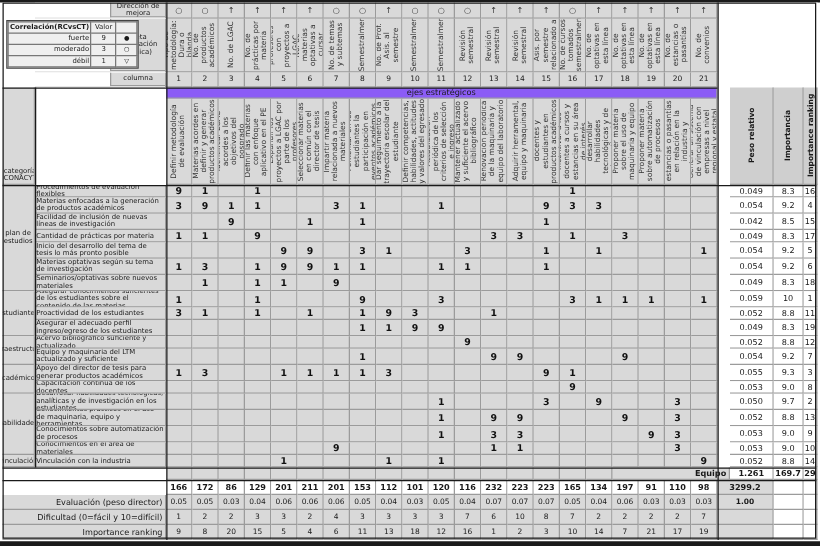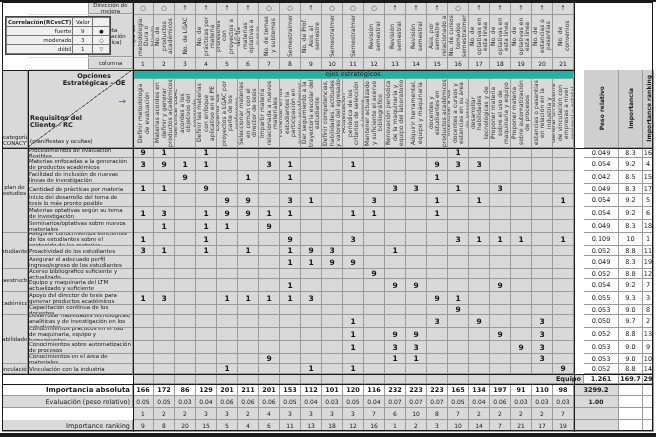--- a/index.html
+++ b/index.html
@@ -25,21 +25,21 @@
   .meta .rot,.oe .rot{font-size:6px;line-height:6.5px;color:#333;max-height:100%;}
   .sval{background:#fff;font-size:6.5px;}
   .hdr-right{background:#cfcfcf;}
   .hdr-right .rot{font-size:6px;font-weight:bold;}
   .hlabel-cell{background:#fff;position:relative;border-right:1px solid #9b9b9b;border-bottom:1px solid #e0e0e0;box-sizing:border-box;overflow:hidden;}
   .hlabel{position:absolute;left:60px;right:0;top:0;bottom:0;background:#d9d9d9;border-left:1px solid #9b9b9b;border-bottom:1px solid #9b9b9b;
           display:flex;align-items:center;justify-content:center;text-align:center;font-size:5.5px;line-height:6px;box-sizing:border-box;}
   .c-dir-label{grid-row:1;grid-column:2;}
   .c-meta-label{grid-row:2;grid-column:2;}
   .c-col-label{grid-row:3;grid-column:2;}
-  .c-ejes{grid-row:4;grid-column:3/24;font-size:6.5px;background:#14b8a6;}
+  .c-ejes{grid-row:4;grid-column:3/24;font-size:6.5px;background:#8b5cf6;}
   .c-cat{grid-row:4/6;grid-column:1;align-items:flex-end;justify-content:flex-start;text-align:left;font-size:5.5px;line-height:6px;padding:1px;background:#d9d9d9;}
   .c-diag{grid-row:4/6;grid-column:2;position:relative;background:#d9d9d9;
     background-image:linear-gradient(to bottom right,transparent calc(50% - .5px),#777 calc(50% - .5px),#777 calc(50% + .5px),transparent calc(50% + .5px));
     border-right:1px solid #9b9b9b;border-bottom:1px solid #9b9b9b;box-sizing:border-box;overflow:hidden;}
   .diag-oe{position:absolute;top:3px;right:2px;width:72px;font-size:6.5px;font-weight:bold;text-align:center;line-height:7px;}
   .diag-arrow{position:absolute;top:26px;right:6px;font-size:9px;color:#3a5da8;}
   .diag-rc{position:absolute;bottom:18px;left:2px;width:66px;font-size:6.5px;font-weight:bold;text-align:left;line-height:7px;}
   .diag-rc-sub{position:absolute;bottom:3px;left:2px;font-size:5.5px;}
   .c-peso-h{grid-row:4/6;grid-column:25;}
   .c-imp-h{grid-row:4/6;grid-column:26;}
@@ -81,26 +81,20 @@
       <div class="hlabel">Dirección de mejora</div>
     </div>
     <div class="hlabel-cell c-meta-label">
       <div class="hlabel">Meta (valoración técnica)</div>
     </div>
     <div class="hlabel-cell c-col-label">
       <div class="hlabel">columna</div>
     </div>
     <div class="cell c-ejes">ejes estratégicos</div>
     <div class="cell c-cat">categorías CONACYT</div>
-    <div class="c-diag">
-      <div class="diag-oe">Opciones Estratégicas - OE</div>
-      <div class="diag-arrow">→</div>
-      <div class="diag-rc">Requisitos del Cliente - RC</div>
-      <div class="diag-rc-sub">(manifiestas y ocultas)</div>
-    </div>
     <div class="cell hdr-right c-peso-h">
       <span class="rot">Peso relativo</span>
     </div>
     <div class="cell hdr-right c-imp-h">
       <span class="rot">Importancia</span>
     </div>
     <div class="cell hdr-right c-rank-h">
       <span class="rot">Importance ranking</span>
     </div>
 
@@ -469,21 +463,21 @@
       <div class="cell mcell" style="grid-area: 13 / 14;"></div>
       <div class="cell mcell" style="grid-area: 13 / 15;"></div>
       <div class="cell mcell" style="grid-area: 13 / 16;"></div>
       <div class="cell mcell" style="grid-area: 13 / 17;"></div>
       <div class="cell mcell" style="grid-area: 13 / 18;">3</div>
       <div class="cell mcell" style="grid-area: 13 / 19;">1</div>
       <div class="cell mcell" style="grid-area: 13 / 20;">1</div>
       <div class="cell mcell" style="grid-area: 13 / 21;">1</div>
       <div class="cell mcell" style="grid-area: 13 / 22;"></div>
       <div class="cell mcell" style="grid-area: 13 / 23;">1</div>
-      <div class="cell sval" style="grid-area: 13 / 25;">0.109</div>
+      <div class="cell sval" style="grid-area: 13 / 25;">0.059</div>
       <div class="cell sval" style="grid-area: 13 / 26;">10</div>
       <div class="cell sval" style="grid-area: 13 / 27;">1</div>
       <div class="cell rlabel" style="grid-area: 14 / 2;">Proactividad de los estudiantes</div>
       <div class="cell mcell" style="grid-area: 14 / 3;">3</div>
       <div class="cell mcell" style="grid-area: 14 / 4;">1</div>
       <div class="cell mcell" style="grid-area: 14 / 5;"></div>
       <div class="cell mcell" style="grid-area: 14 / 6;">1</div>
       <div class="cell mcell" style="grid-area: 14 / 7;"></div>
       <div class="cell mcell" style="grid-area: 14 / 8;">1</div>
       <div class="cell mcell" style="grid-area: 14 / 9;"></div>
@@ -770,21 +764,20 @@
       <div class="cell mcell" style="grid-area: 25 / 10;"></div>
       <div class="cell mcell" style="grid-area: 25 / 11;"></div>
       <div class="cell mcell" style="grid-area: 25 / 12;"></div>
       <div class="cell mcell" style="grid-area: 25 / 13;"></div>
       <div class="cell mcell" style="grid-area: 25 / 14;"></div>
       <div class="cell mcell" style="grid-area: 25 / 15;"></div>
       <div class="cell mcell" style="grid-area: 25 / 16;"></div>
       <div class="cell mcell" style="grid-area: 25 / 17;"></div>
       <div class="cell mcell" style="grid-area: 25 / 18;"></div>
       <div class="cell mcell" style="grid-area: 25 / 19;"></div>
-      <div class="cell blabel strong" style="grid-area: 26 / 1 / auto / 3;">Importancia absoluta</div>
       <div class="cell bval abs" style="grid-area: 26 / 3;">166</div>
       <div class="cell bval abs" style="grid-area: 26 / 4;">172</div>
       <div class="cell bval abs" style="grid-area: 26 / 5;">86</div>
       <div class="cell bval abs" style="grid-area: 26 / 6;">129</div>
       <div class="cell bval abs" style="grid-area: 26 / 7;">201</div>
       <div class="cell bval abs" style="grid-area: 26 / 8;">211</div>
       <div class="cell bval abs" style="grid-area: 26 / 9;">201</div>
       <div class="cell bval abs" style="grid-area: 26 / 10;">153</div>
       <div class="cell bval abs" style="grid-area: 26 / 11;">112</div>
       <div class="cell bval abs" style="grid-area: 26 / 12;">101</div>
@@ -794,21 +787,21 @@
       <div class="cell bval abs" style="grid-area: 26 / 16;">223</div>
       <div class="cell bval abs" style="grid-area: 26 / 17;">223</div>
       <div class="cell bval abs" style="grid-area: 26 / 18;">165</div>
       <div class="cell bval abs" style="grid-area: 26 / 19;">134</div>
       <div class="cell bval abs" style="grid-area: 26 / 20;">197</div>
       <div class="cell bval abs" style="grid-area: 26 / 21;">91</div>
       <div class="cell bval abs" style="grid-area: 26 / 22;">110</div>
       <div class="cell bval abs" style="grid-area: 26 / 23;">98</div>
       <div class="cell wcell" style="grid-area: 26 / 26;"></div>
       <div class="cell wcell" style="grid-area: 26 / 27;"></div>
-      <div class="cell blabel" style="grid-area: 27 / 1 / auto / 3;">Evaluación (peso relativo)</div>
+      <div class="cell blabel" style="grid-area: 27 / 1 / auto / 3;">Evaluación (peso director)</div>
       <div class="cell bval eva" style="grid-area: 27 / 3;">0.05</div>
       <div class="cell bval eva" style="grid-area: 27 / 4;">0.05</div>
       <div class="cell bval eva" style="grid-area: 27 / 5;">0.03</div>
       <div class="cell bval eva" style="grid-area: 27 / 6;">0.04</div>
       <div class="cell bval eva" style="grid-area: 27 / 7;">0.06</div>
       <div class="cell bval eva" style="grid-area: 27 / 8;">0.06</div>
       <div class="cell bval eva" style="grid-area: 27 / 9;">0.06</div>
       <div class="cell bval eva" style="grid-area: 27 / 10;">0.05</div>
       <div class="cell bval eva" style="grid-area: 27 / 11;">0.04</div>
       <div class="cell bval eva" style="grid-area: 27 / 12;">0.03</div>
@@ -818,20 +811,21 @@
       <div class="cell bval eva" style="grid-area: 27 / 16;">0.07</div>
       <div class="cell bval eva" style="grid-area: 27 / 17;">0.07</div>
       <div class="cell bval eva" style="grid-area: 27 / 18;">0.05</div>
       <div class="cell bval eva" style="grid-area: 27 / 19;">0.04</div>
       <div class="cell bval eva" style="grid-area: 27 / 20;">0.06</div>
       <div class="cell bval eva" style="grid-area: 27 / 21;">0.03</div>
       <div class="cell bval eva" style="grid-area: 27 / 22;">0.03</div>
       <div class="cell bval eva" style="grid-area: 27 / 23;">0.03</div>
       <div class="cell wcell" style="grid-area: 27 / 26;"></div>
       <div class="cell wcell" style="grid-area: 27 / 27;"></div>
+      <div class="cell blabel" style="grid-area: 28 / 1 / auto / 3;">Dificultad (0=fácil y 10=difícil)</div>
       <div class="cell bval dif" style="grid-area: 28 / 3;">1</div>
       <div class="cell bval dif" style="grid-area: 28 / 4;">2</div>
       <div class="cell bval dif" style="grid-area: 28 / 5;">2</div>
       <div class="cell bval dif" style="grid-area: 28 / 6;">3</div>
       <div class="cell bval dif" style="grid-area: 28 / 7;">3</div>
       <div class="cell bval dif" style="grid-area: 28 / 8;">2</div>
       <div class="cell bval dif" style="grid-area: 28 / 9;">4</div>
       <div class="cell bval dif" style="grid-area: 28 / 10;">3</div>
       <div class="cell bval dif" style="grid-area: 28 / 11;">3</div>
       <div class="cell bval dif" style="grid-area: 28 / 12;">3</div>

